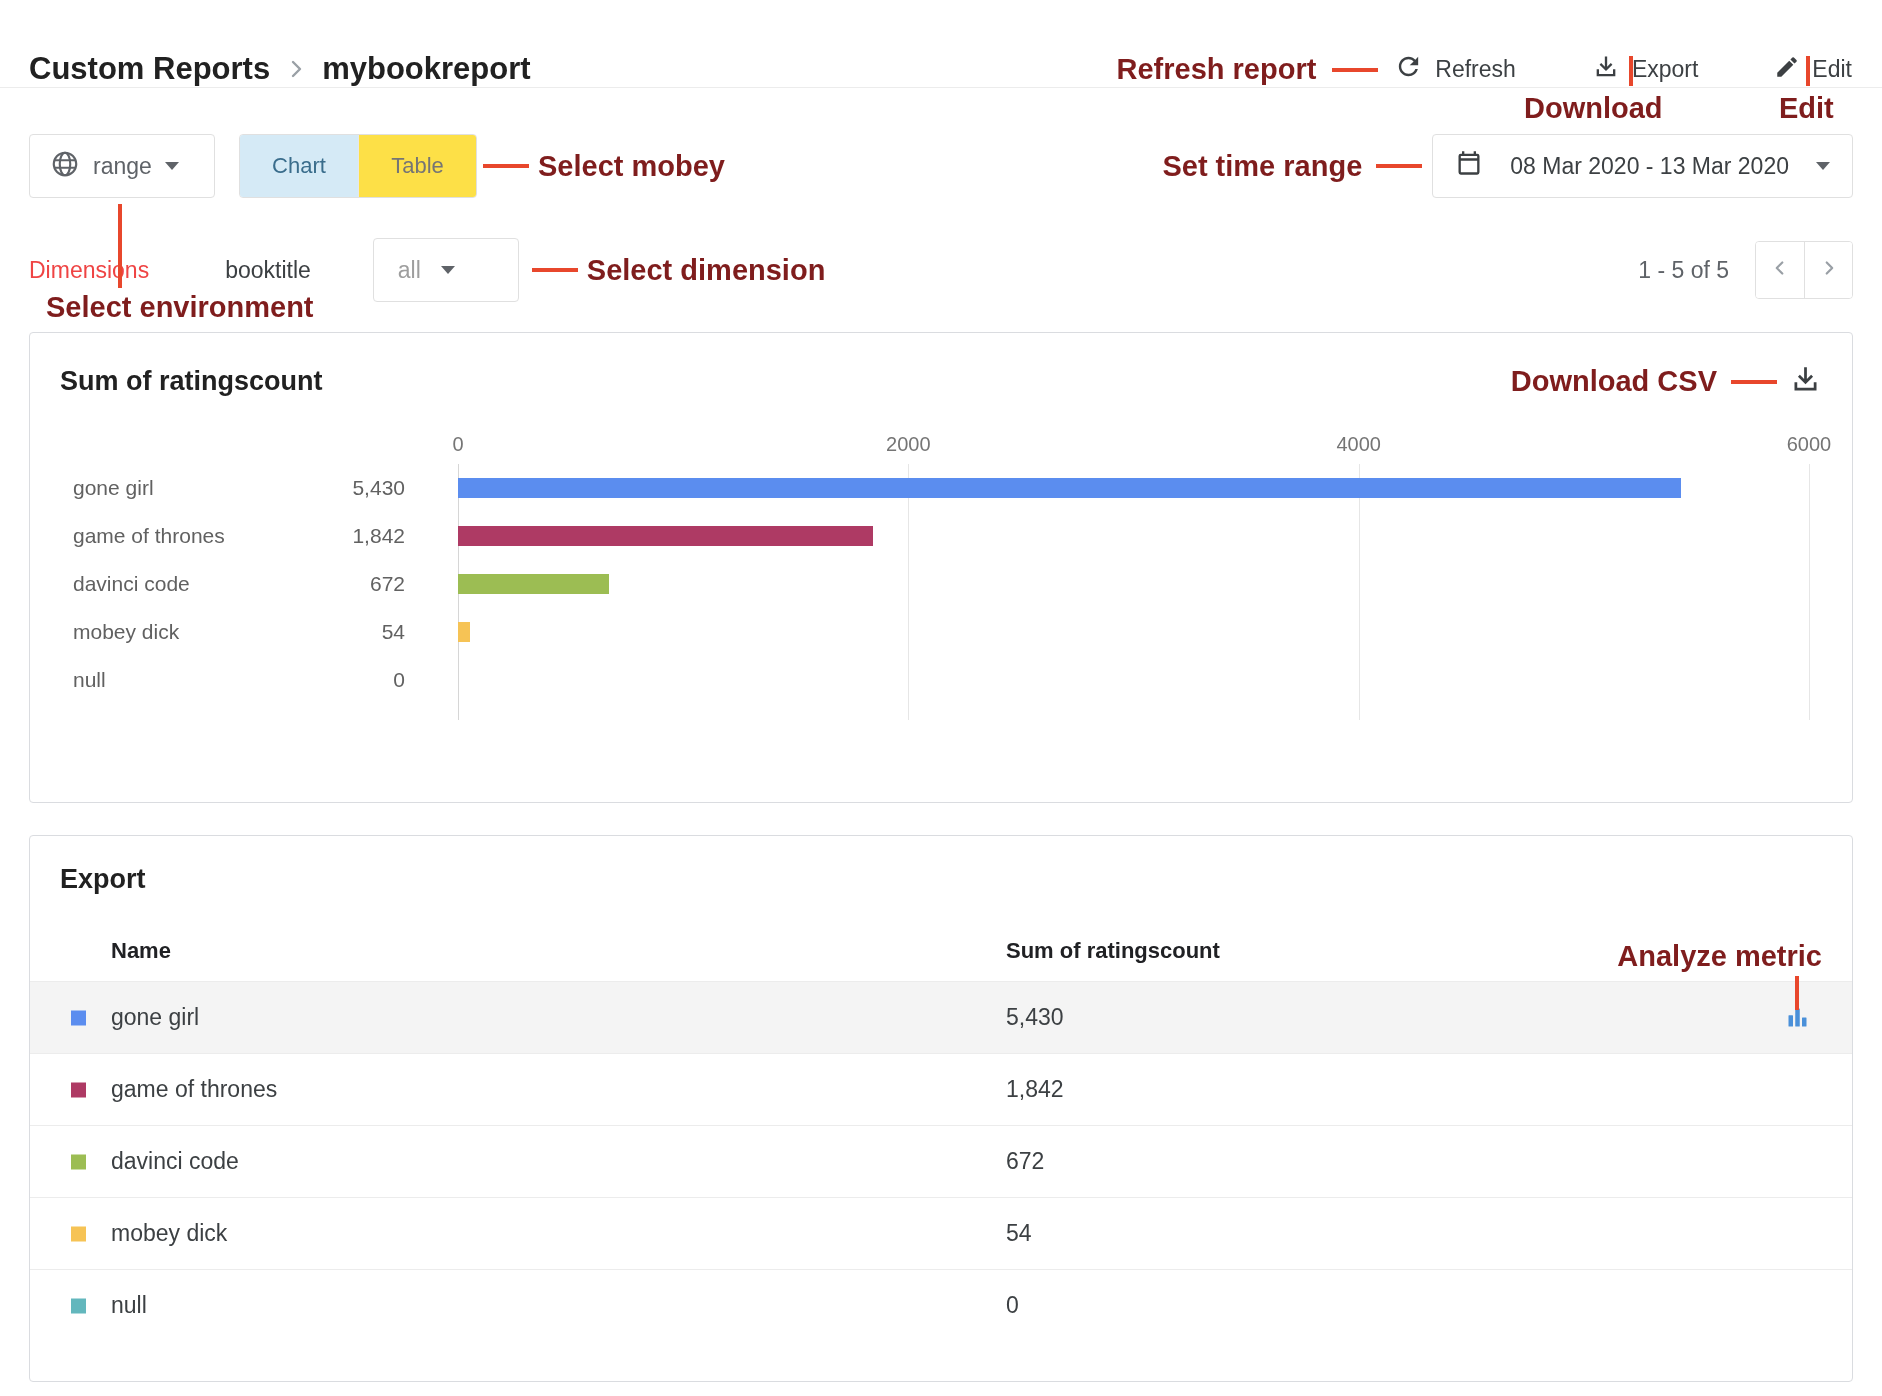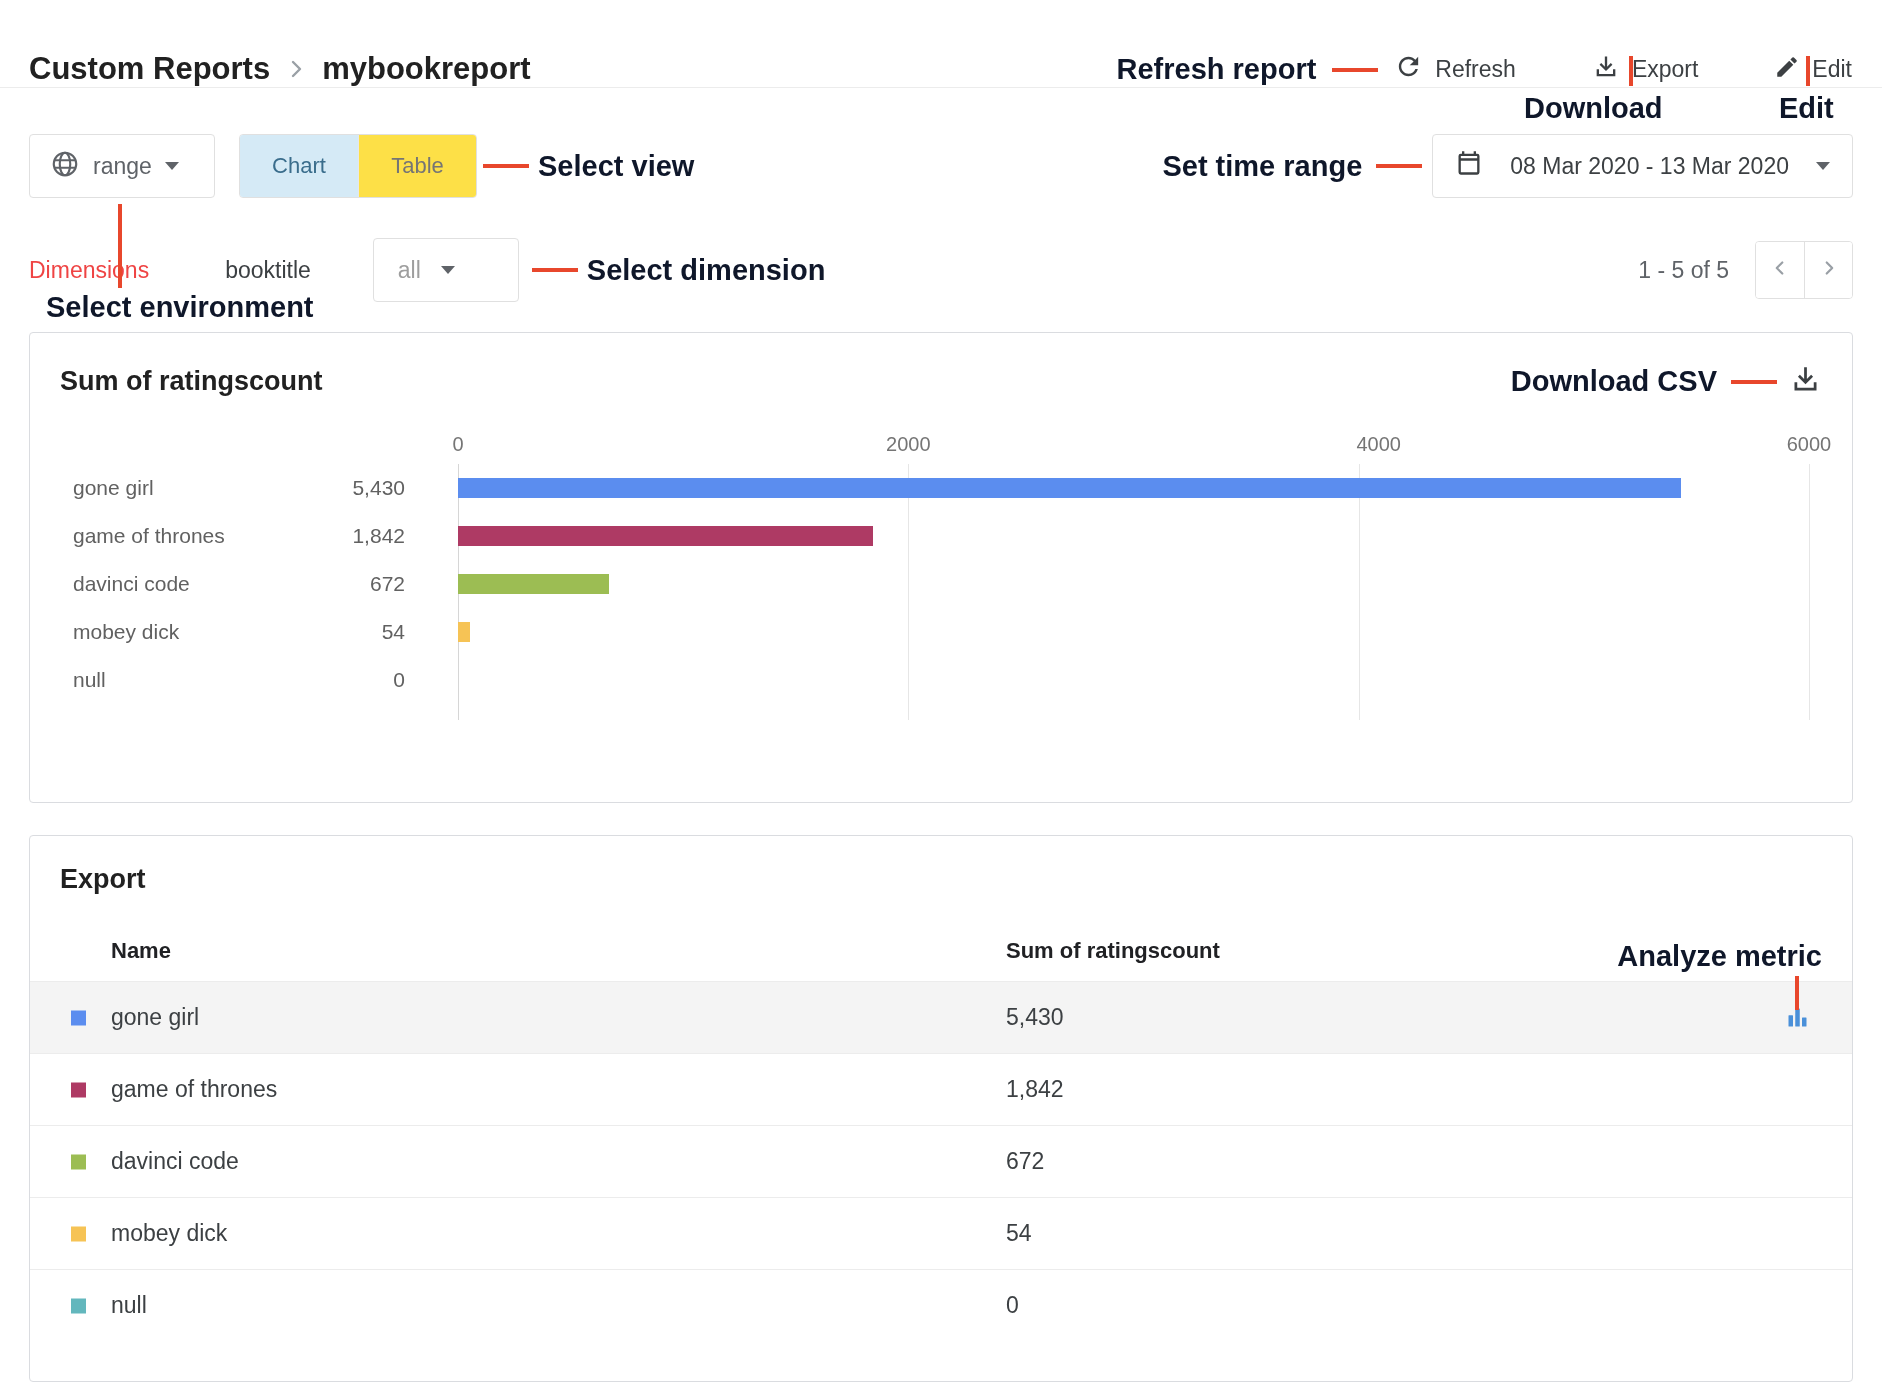--- a/index.html
+++ b/index.html
@@ -9,21 +9,21 @@
 
   
   .header { display:flex; align-items:flex-end; justify-content:space-between; height:88px; padding:0 30px 0 29px; border-bottom:1px solid #ececec; }
   .breadcrumb { display:flex; align-items:center; gap:14px; font-size:31px; font-weight:700; color:#212121; }
   .crumb-sep svg { display:block; }
   .header-actions { display:flex; align-items:center; }
   .action-btn { display:flex; align-items:center; gap:12px; font-size:23px; color:#3c4043; cursor:pointer; white-space:nowrap; }
   .action-btn + .action-btn { margin-left:76px; }
 
   
-  .ann { color:#0f172a; font-weight:700; font-size:29px; white-space:nowrap; }
+  .ann { color:#7f1d1d; font-weight:700; font-size:29px; white-space:nowrap; }
   .ann-hline { height:4px; width:46px; background:#e8472c; flex:0 0 auto; }
   .ann-abs { position:absolute; }
   .ann-vline { position:absolute; width:4px; background:#e8472c; }
 
   
   .toolbar { display:flex; align-items:center; margin:46px 29px 0; height:64px; }
   .select-box { display:flex; align-items:center; height:64px; border:1px solid #e0e0e0; border-radius:4px; background:#fff; cursor:pointer; }
   .env-select { padding:0 20px; gap:13px; min-width:186px; }
   .env-select .label { font-size:23px; color:#5f6368; }
   .caret { width:0; height:0; border-left:7px solid transparent; border-right:7px solid transparent; border-top:8px solid #5f6368; }
@@ -154,21 +154,21 @@
       <span class="label">range</span>
       <span class="caret"></span>
     </div>
 
     <div class="toggle">
       <div class="toggle-btn active">Chart</div>
       <div class="toggle-btn">Table</div>
     </div>
 
     <span class="ann-hline hline-l"></span>
-    <span class="ann">Select view</span>
+    <span class="ann">Select mobey</span>
 
     <div class="toolbar-right">
       <span class="ann">Set time range</span>
       <span class="ann-hline hline-r"></span>
       <div class="select-box date-picker">
         <span>
           <svg width="28" height="28" viewBox="0 0 24 24" fill="#3c4043">
               <path d="M19 4h-1V2h-2v2H8V2H6v2H5a2 2 0 0 0-2 2v14a2 2 0 0 0 2 2h14a2 2 0 0 0 2-2V6a2 2 0 0 0-2-2zm0 16H5V10h14v10zM19 8H5V6h14v2z"></path>
             </svg>
         </span>
@@ -221,21 +221,21 @@
               <path d="M4 14h2v4h12v-4h2v6H4z"></path>
             </svg>
         </span>
       </div>
     </div>
 
     <div class="chart">
       <div class="chart-ticks">
           <span class="tick-label" style="left: 0%;">0</span>
           <span class="tick-label" style="left: 33.3333%;">2000</span>
-          <span class="tick-label" style="left: 66.6667%; margin-left: 20px;">4000</span>
+          <span class="tick-label" style="left: 66.6667%;">4000</span>
           <span class="tick-label" style="left: 100%;">6000</span>
         </div>
       <div class="chart-plot">
         <div class="chart-grid">
             <div class="gridline axis" style="left: 0%;"></div>
             <div class="gridline" style="left: 33.3333%;"></div>
             <div class="gridline" style="left: 66.6667%;"></div>
             <div class="gridline" style="left: 100%;"></div>
           </div>
         <div class="chart-rows">

